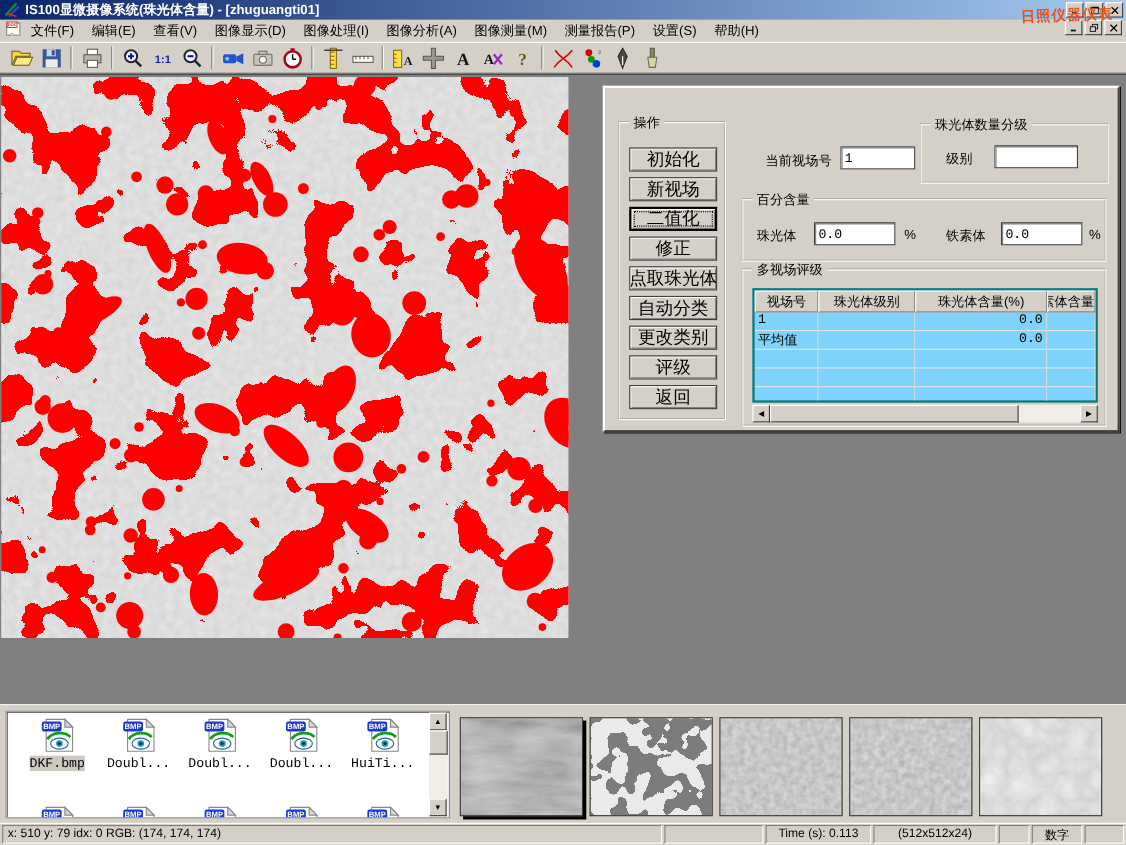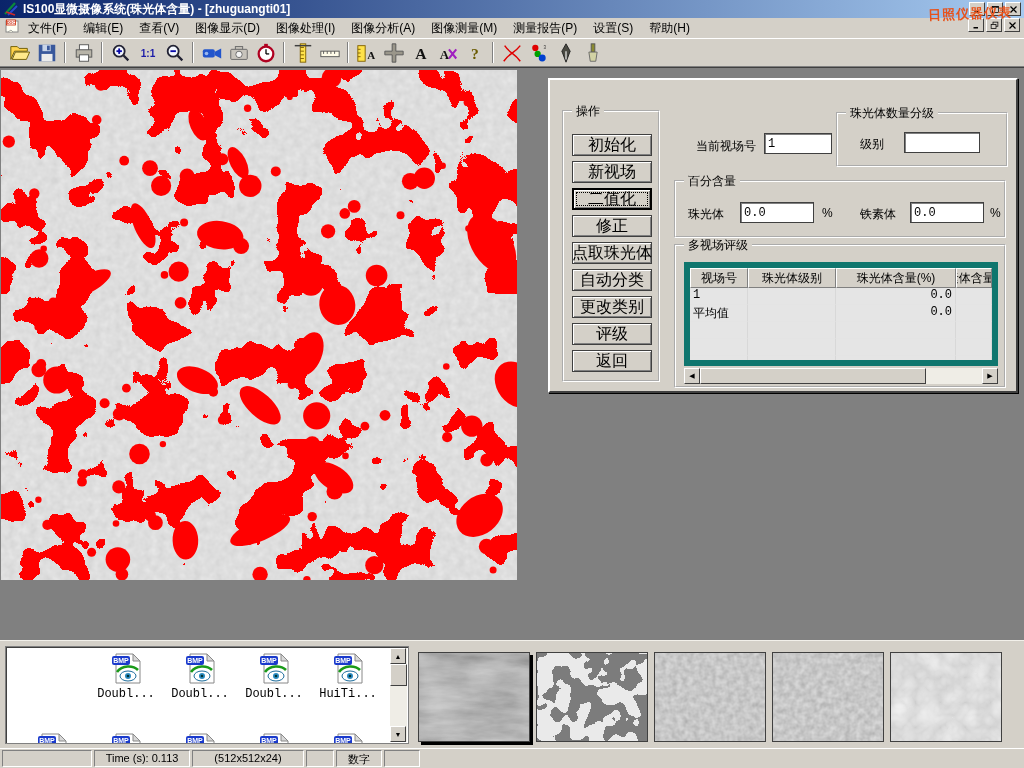--- a/index.html
+++ b/index.html
@@ -50,22 +50,22 @@
   .opbtn{position:absolute;left:8px;width:80px;height:22px;background:var(--chrome,#d4d0c8);
     border:1px solid #404040;box-shadow:inset 1px 1px 0 #fff,inset -1px -1px 0 #808080;
     display:flex;align-items:center;justify-content:center;white-space:nowrap;font-size:16px}
   .opbtn.def{border:2px solid #000;outline:1px dotted #000;outline-offset:-5px}
   .fldlabel{position:absolute;white-space:nowrap}
   .tinput{position:absolute;height:21px;border:1px solid #404040;box-shadow:inset 1px 1px 0 #808080;
     background:#fff;font-family:"Liberation Mono","DejaVu Sans Mono",monospace;font-size:12px;padding:0 3px}
   .grp-grade{left:286px;top:32px;width:172px;height:55px}
   .grp-pct{left:124px;top:100px;width:332px;height:58px}
   .grp-multi{left:124px;top:164px;width:332px;height:144px}
-  .mtable{position:absolute;left:8px;top:16px;width:314px;height:104px;background:#e5e5e5;
-    border:6px solid #0f766e;overflow:hidden;font-family:"Liberation Mono","DejaVu Sans Mono",monospace}
+  .mtable{position:absolute;left:8px;top:16px;width:314px;height:104px;background:#7dd3fc;
+    border:2px solid #0f766e;overflow:hidden;font-family:"Liberation Mono","DejaVu Sans Mono",monospace}
   .mth{display:grid;grid-template-columns:58px 88px 120px 1fr;height:20px}
   .mth .hc{background:var(--chrome,#d4d0c8);border:1px solid;border-color:#fff #808080 #808080 #fff;
     display:flex;align-items:center;justify-content:center;white-space:nowrap;overflow:hidden;
     font-family:"Liberation Sans",sans-serif}
   .mtr{display:grid;grid-template-columns:58px 88px 120px 1fr;height:17px}
   .mtr .c{border-right:1px solid #d8d8d8;border-bottom:1px solid #e4e4e4;padding:0 3px;white-space:nowrap;overflow:hidden}
   .mtr .c.num{text-align:right}
   .hscroll{position:absolute;left:8px;top:122px;width:314px;height:16px;background:#efede6;display:flex}
   .sbtn{width:16px;height:16px;background:var(--chrome,#d4d0c8);border:1px solid;border-color:#fff #404040 #404040 #fff;
     font-size:7px;display:flex;align-items:center;justify-content:center;color:#000}
@@ -475,20 +475,26 @@
           <span class="sthumb"></span>
           <span class="strack"></span>
           <span class="sbtn">▶</span>
         </div>
       </div>
     </div>
   </div>
 
   <div class="bottom">
     <div class="filelist">
+      <div class="fitem" style="left:10px">
+        <svg>
+            <use href="#i-bmp"></use>
+          </svg>
+        <span class="fname sel">DKF.bmp</span>
+      </div>
       <div class="fitem" style="left:84px">
         <svg>
             <use href="#i-bmp"></use>
           </svg>
         <span class="fname">Doubl...</span>
       </div>
       <div class="fitem" style="left:158px">
         <svg>
             <use href="#i-bmp"></use>
           </svg>
@@ -561,20 +567,21 @@
         </div>
       <div class="thumb">
           <svg width="110" height="88">
             <rect width="110" height="88" filter="url(#f-t5)"></rect>
           </svg>
         </div>
     </div>
   </div>
 
   <div class="statusbar">
+    <span class="sbl">x: 510 y: 79 idx: 0  RGB: (174, 174, 174)</span>
     <span class="sbp p0"></span>
     <span class="sbp p1">Time (s): 0.113</span>
     <span class="sbp p2">(512x512x24)</span>
     <span class="sbp p3"></span>
     <span class="sbp p4">数字</span>
     <span class="sbp p5"></span>
   </div>
 </div>
 
 <svg class="hiddefs" aria-hidden="true">

